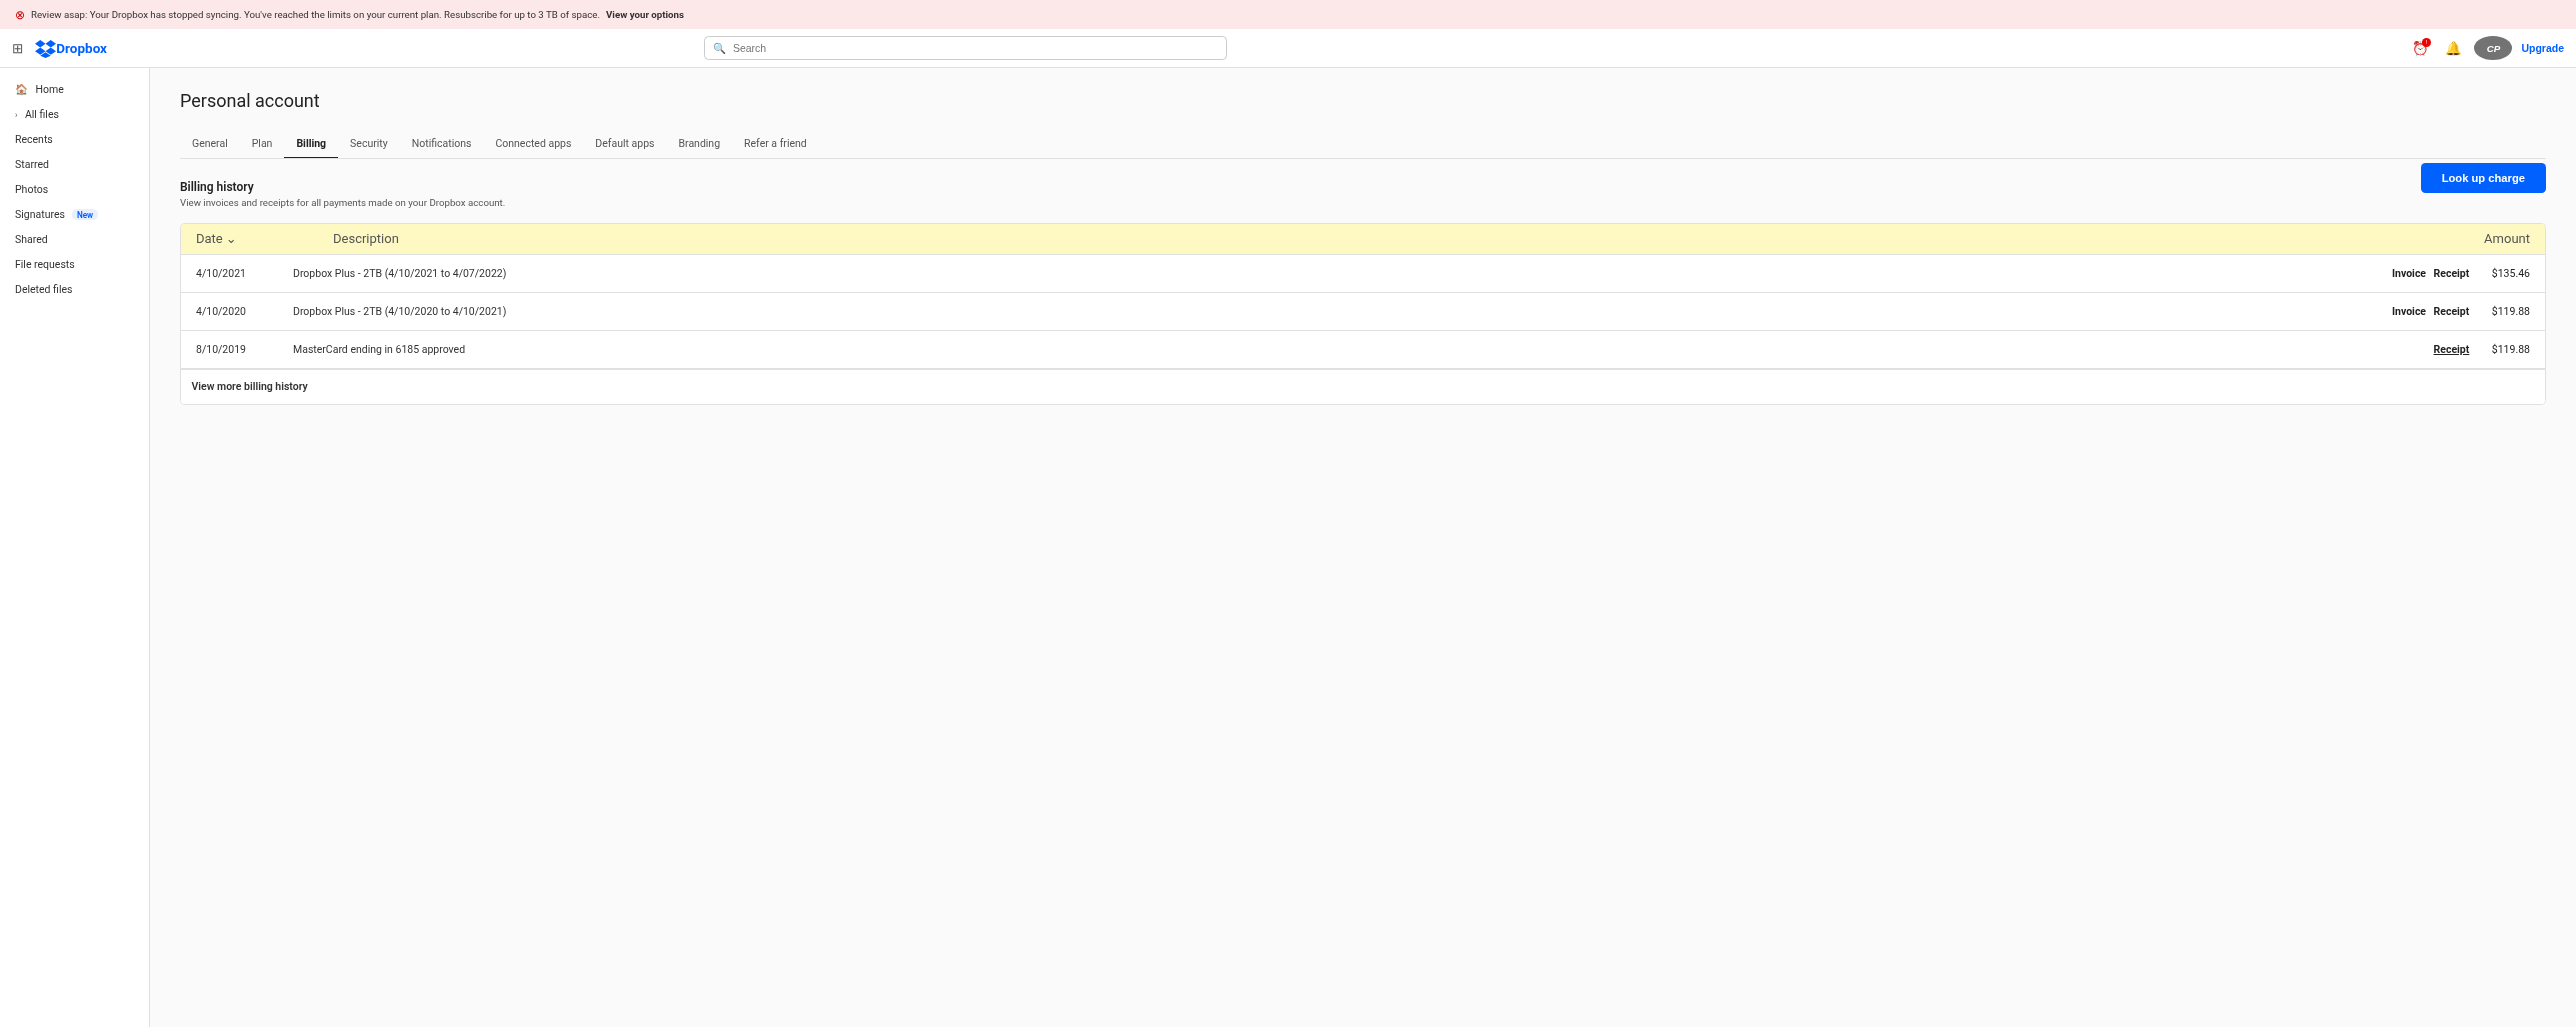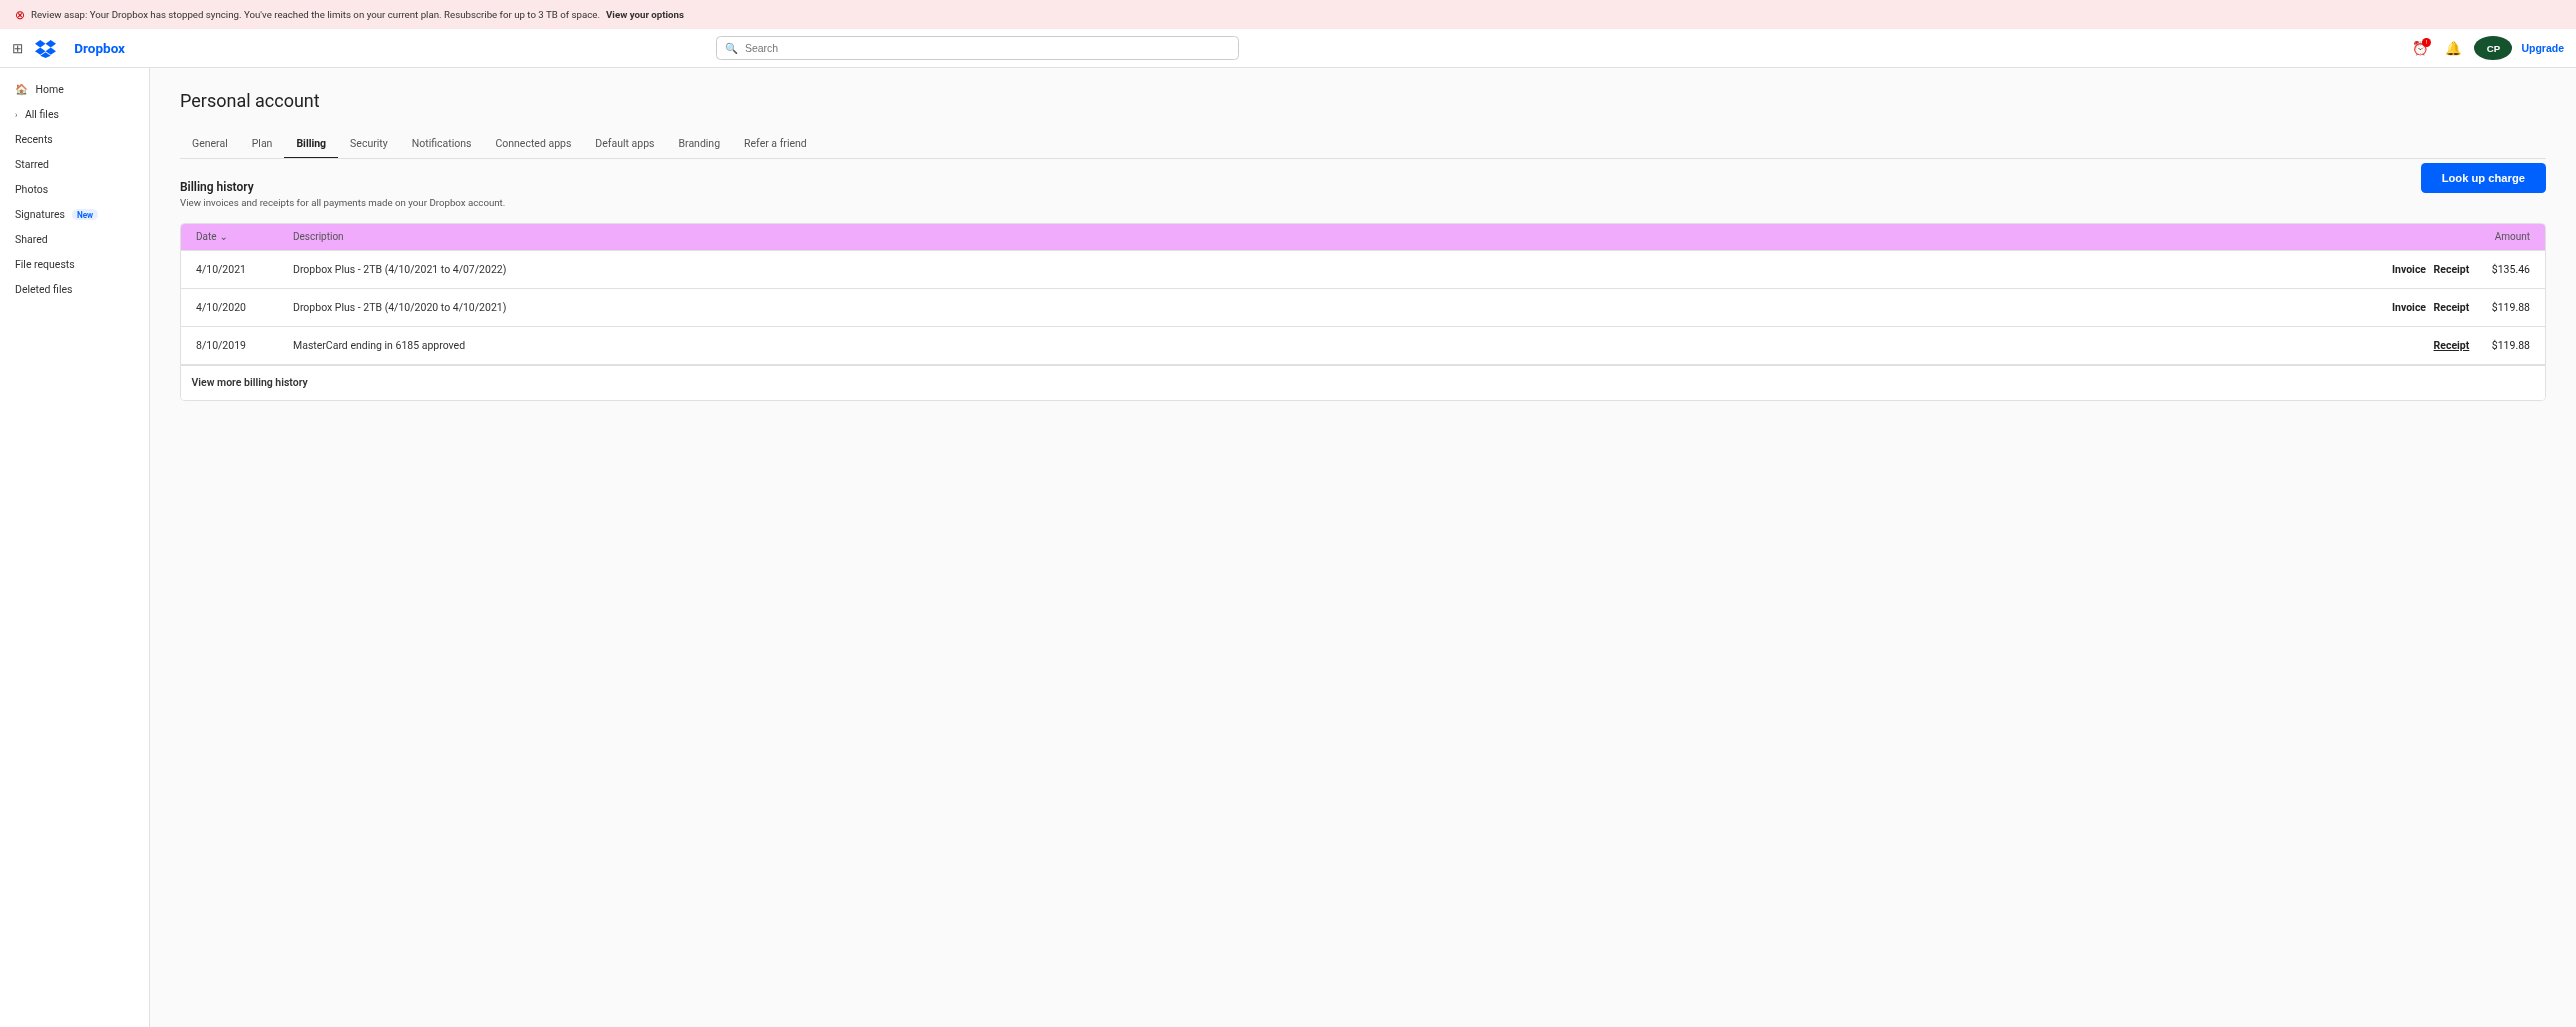--- a/index.html
+++ b/index.html
@@ -32,21 +32,21 @@
       border-bottom: 0.7px solid #e0e0e0;
       display: flex;
       align-items: center;
       padding: 0 12px;
       height: 39px;
       gap: 12px;
     }
     .topnav-logo {
       display: flex;
       align-items: center;
-      gap: 18px;
+      gap: 0;
       font-weight: 700;
       font-size: 13.5px;
       color: #0061ff;
     }
     .topnav-logo svg { width: 21px; height: 21px; }
     .topnav-search {
       flex: 1;
       max-width: 523px;
       margin: 0 auto;
       display: flex;
@@ -95,29 +95,30 @@
       height: 9px;
       border-radius: 50%;
       display: flex;
       align-items: center;
       justify-content: center;
     }
     .avatar-btn {
       width: 38px;
       height: 24px;
       border-radius: 50%;
-      background: #14532d;
+      background: #737373;
       color: #fff;
       font-weight: 700;
       font-size: 9.7px;
       display: flex;
       align-items: center;
       justify-content: center;
       cursor: pointer;
       border: none;
+      font-style: italic;
     }
     .upgrade-btn {
       background: none;
       border: none;
       color: #0061ff;
       font-weight: 600;
       font-size: 10.5px;
       cursor: pointer;
     }
 
@@ -207,25 +208,26 @@
     
     .billing-table {
       border: 0.7px solid #e0e0e0;
       border-radius: 4.5px;
       overflow: hidden;
       background: #fff;
     }
     .table-header {
       display: grid;
       grid-template-columns: 97px 1fr auto;
-      background: #f0abfc;
+      background: #fef9c3;
       padding: 7.5px 15px;
-      font-size: 10px;
+      font-size: 13px;
       color: #555;
       border-bottom: 0.7px solid #e0e0e0;
+      gap: 40px;
     }
     .table-header .col-date {
       display: flex;
       align-items: center;
       gap: 3px;
     }
     .table-row-data {
       display: grid;
       grid-template-columns: 97px 1fr auto;
       padding: 12px 15px;

